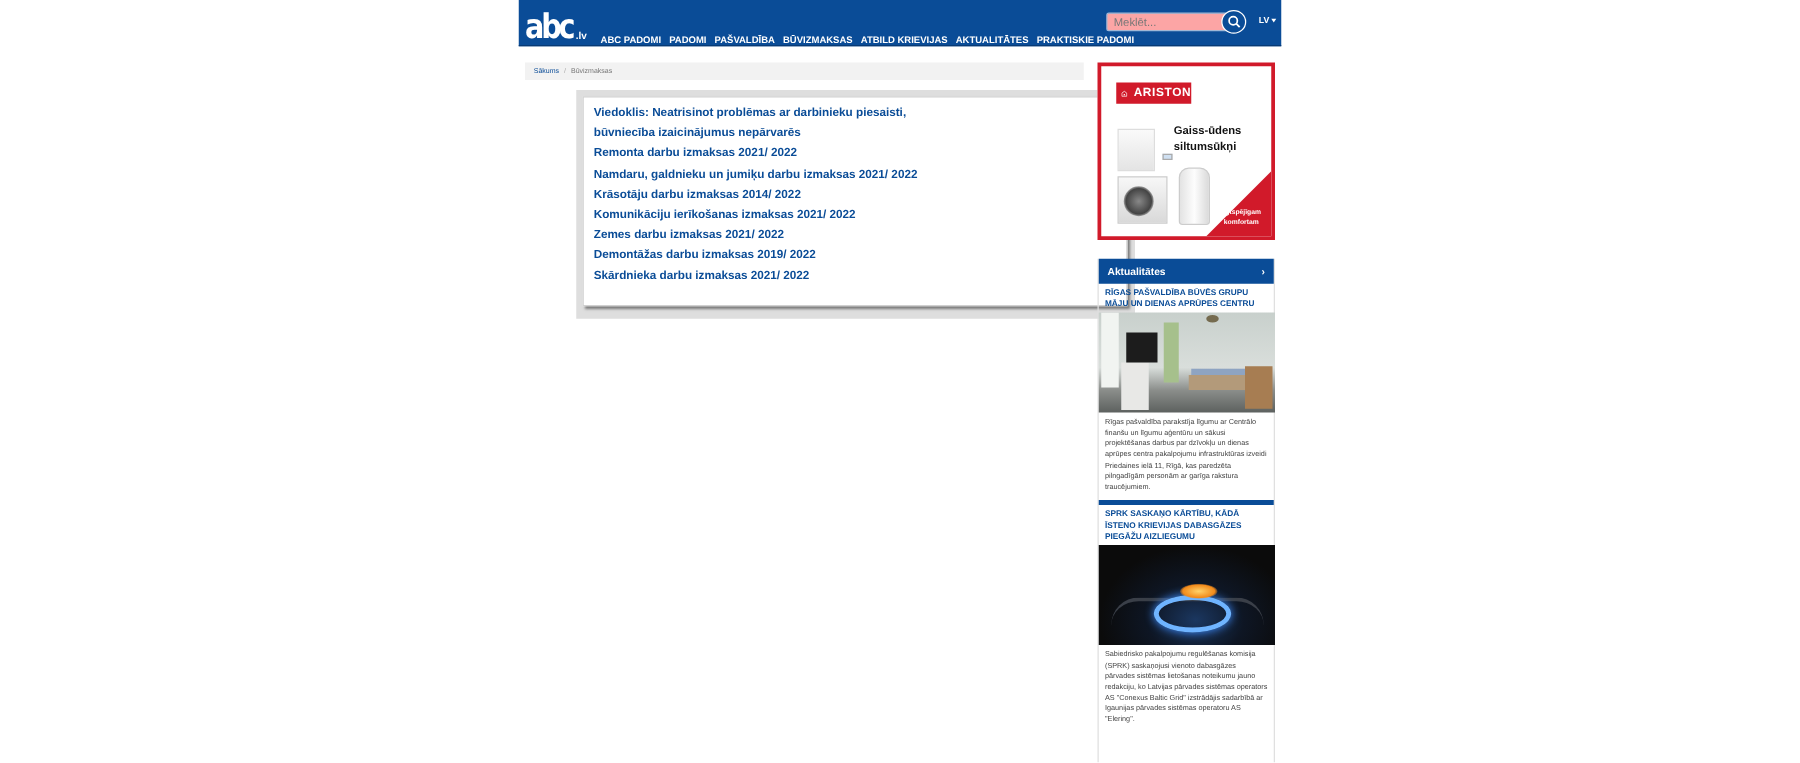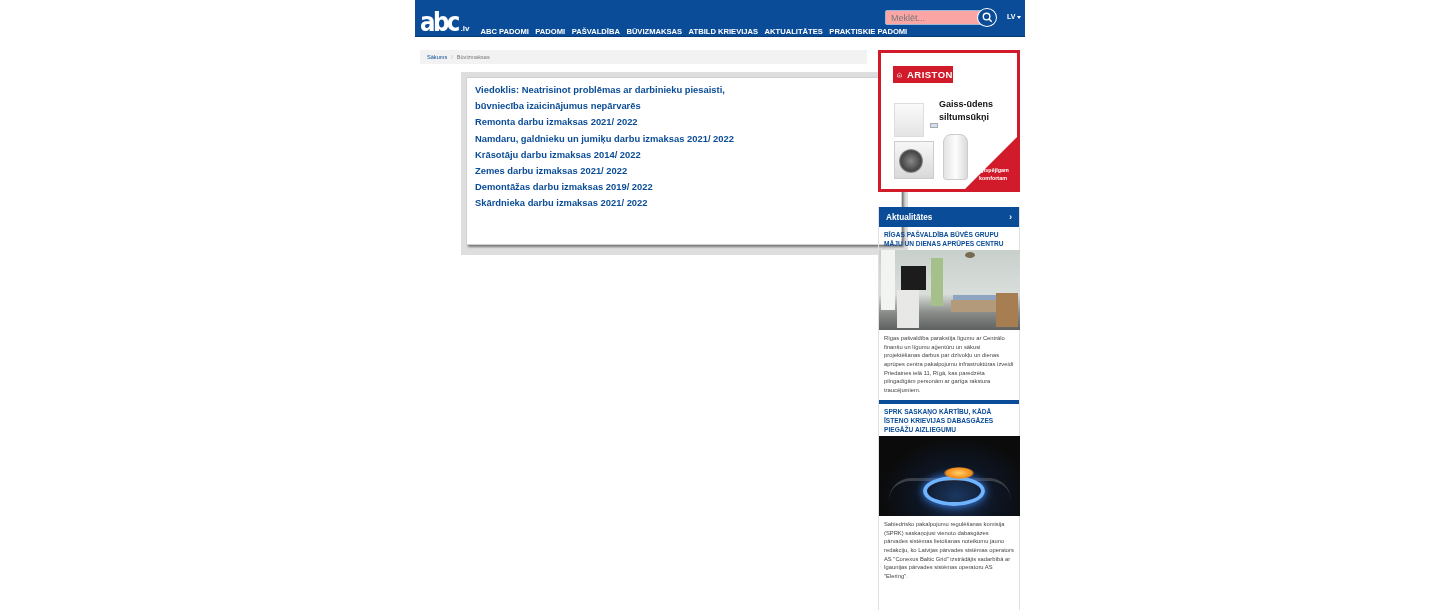--- a/index.html
+++ b/index.html
@@ -151,20 +151,21 @@
     <span class="sep">/</span>
     <span class="current">Būvizmaksas</span>
   </div>
 
   <div class="list-wrap">
     <div class="list-card">
       <a href="#">Viedoklis: Neatrisinot problēmas ar darbinieku piesaisti, būvniecība izaicinājumus nepārvarēs</a>
       <a href="#">Remonta darbu izmaksas 2021/ 2022</a>
       <a href="#" style="width:340px">Namdaru, galdnieku un jumiķu darbu izmaksas 2021/ 2022</a>
       <a href="#">Krāsotāju darbu izmaksas 2014/ 2022</a>
+      <a href="#">Komunikāciju ierīkošanas izmaksas 2021/ 2022</a>
       <a href="#">Zemes darbu izmaksas 2021/ 2022</a>
       <a href="#">Demontāžas darbu izmaksas 2019/ 2022</a>
       <a href="#">Skārdnieka darbu izmaksas 2021/ 2022</a>
     </div>
   </div>
 
   <div class="ad">
     <div class="ad-logo">
       <svg class="house" viewBox="0 0 10 10">
         <path d="M1 9 V4 L5 1 L9 4 V9 Z" fill="none" stroke="#fff" stroke-width="1.2"></path>

